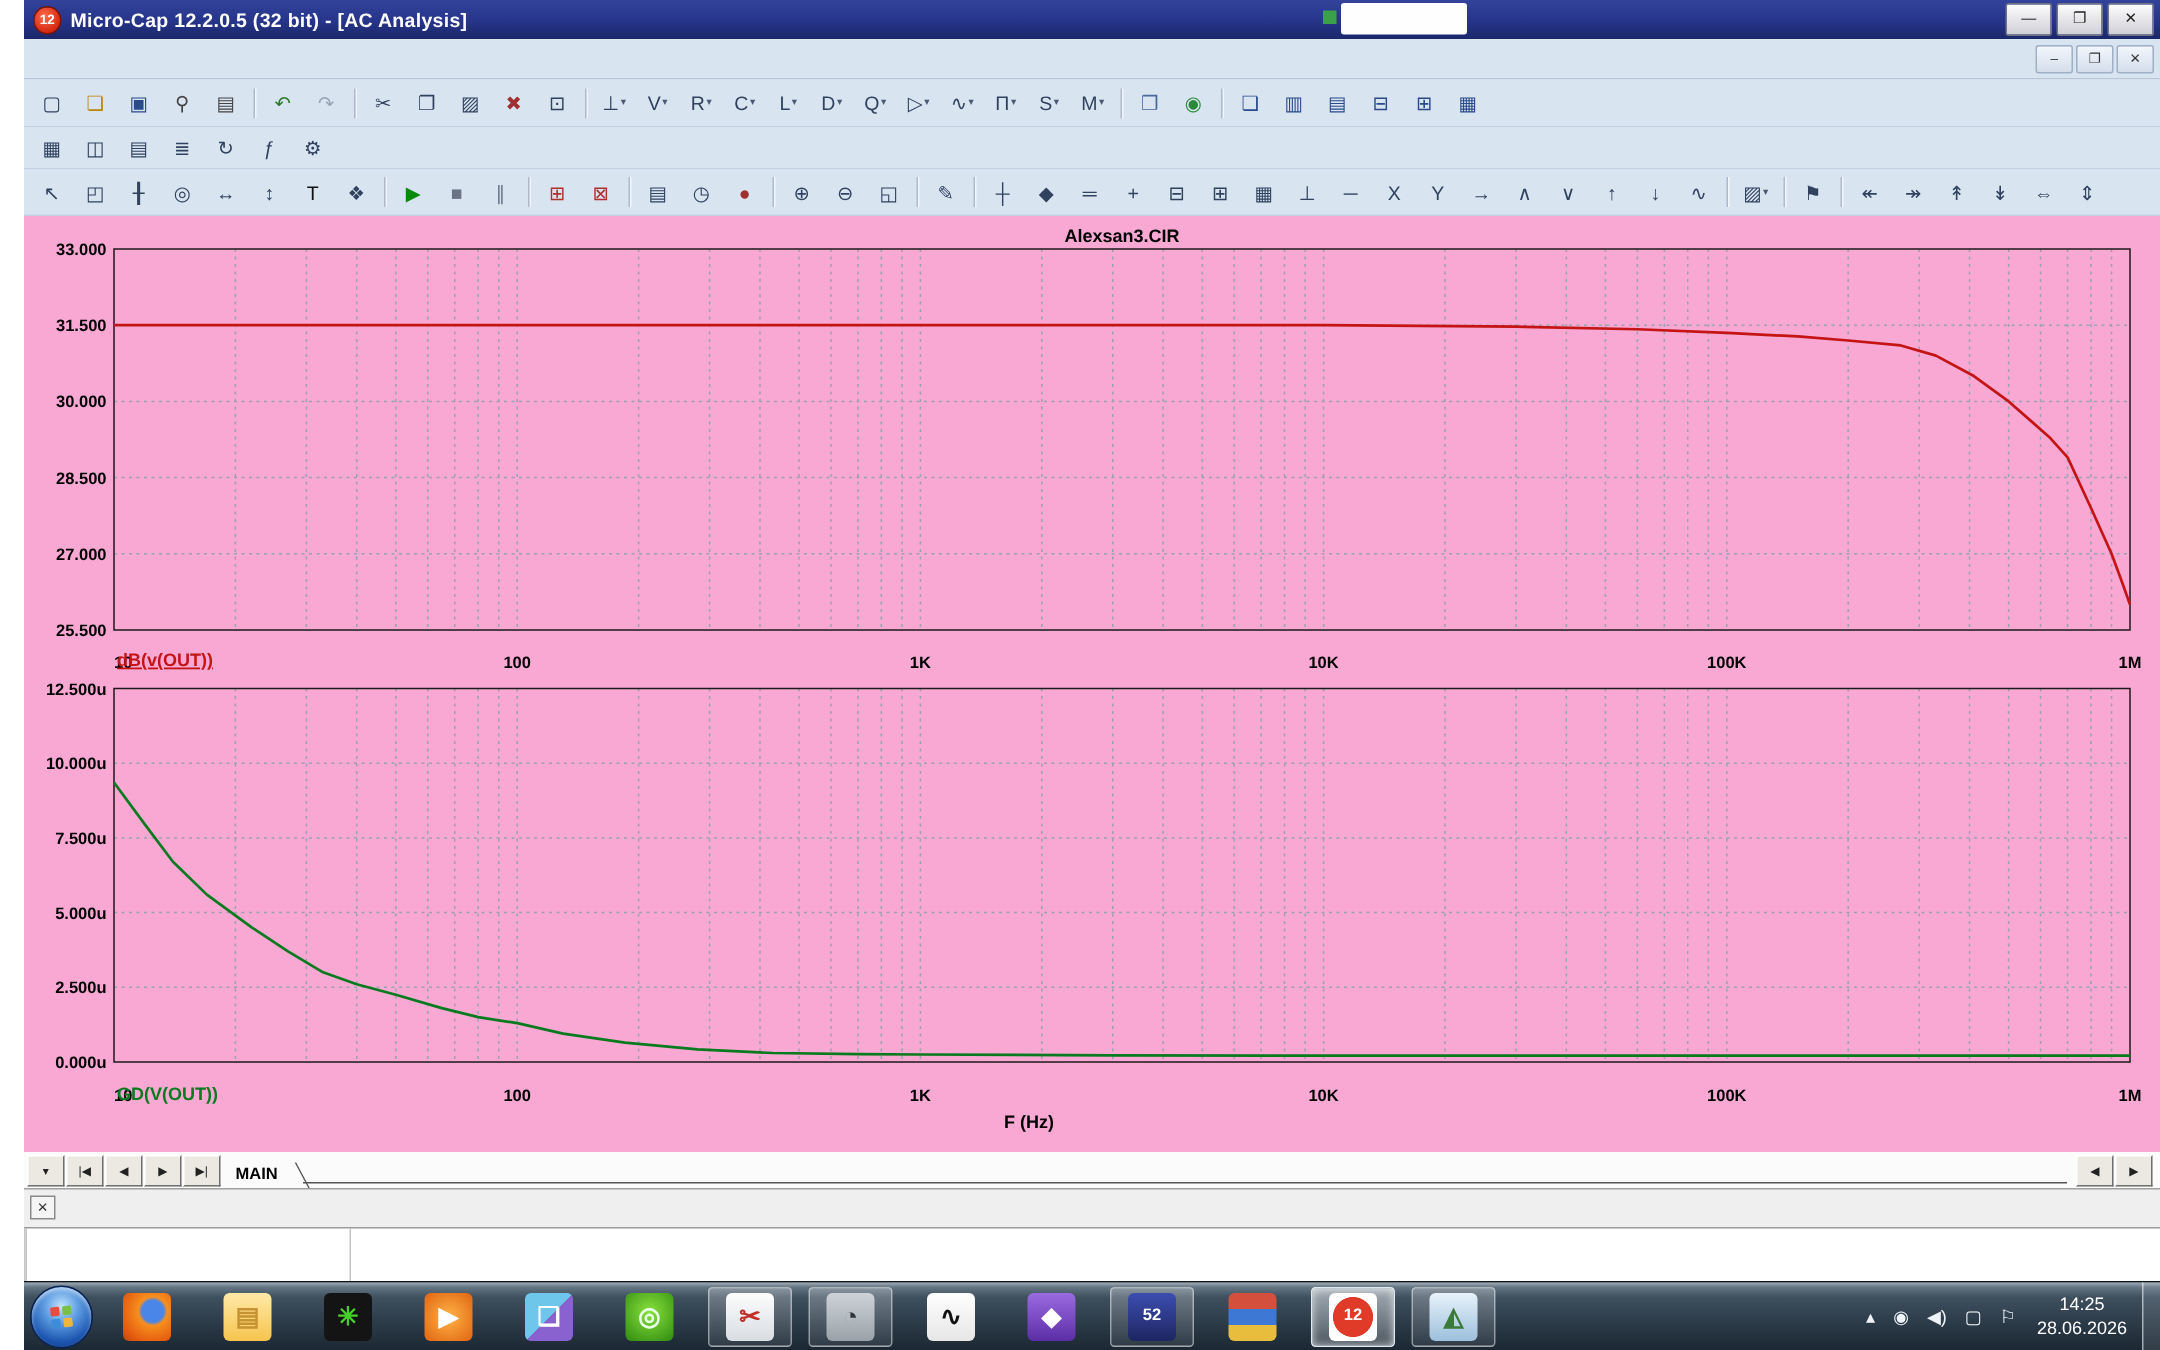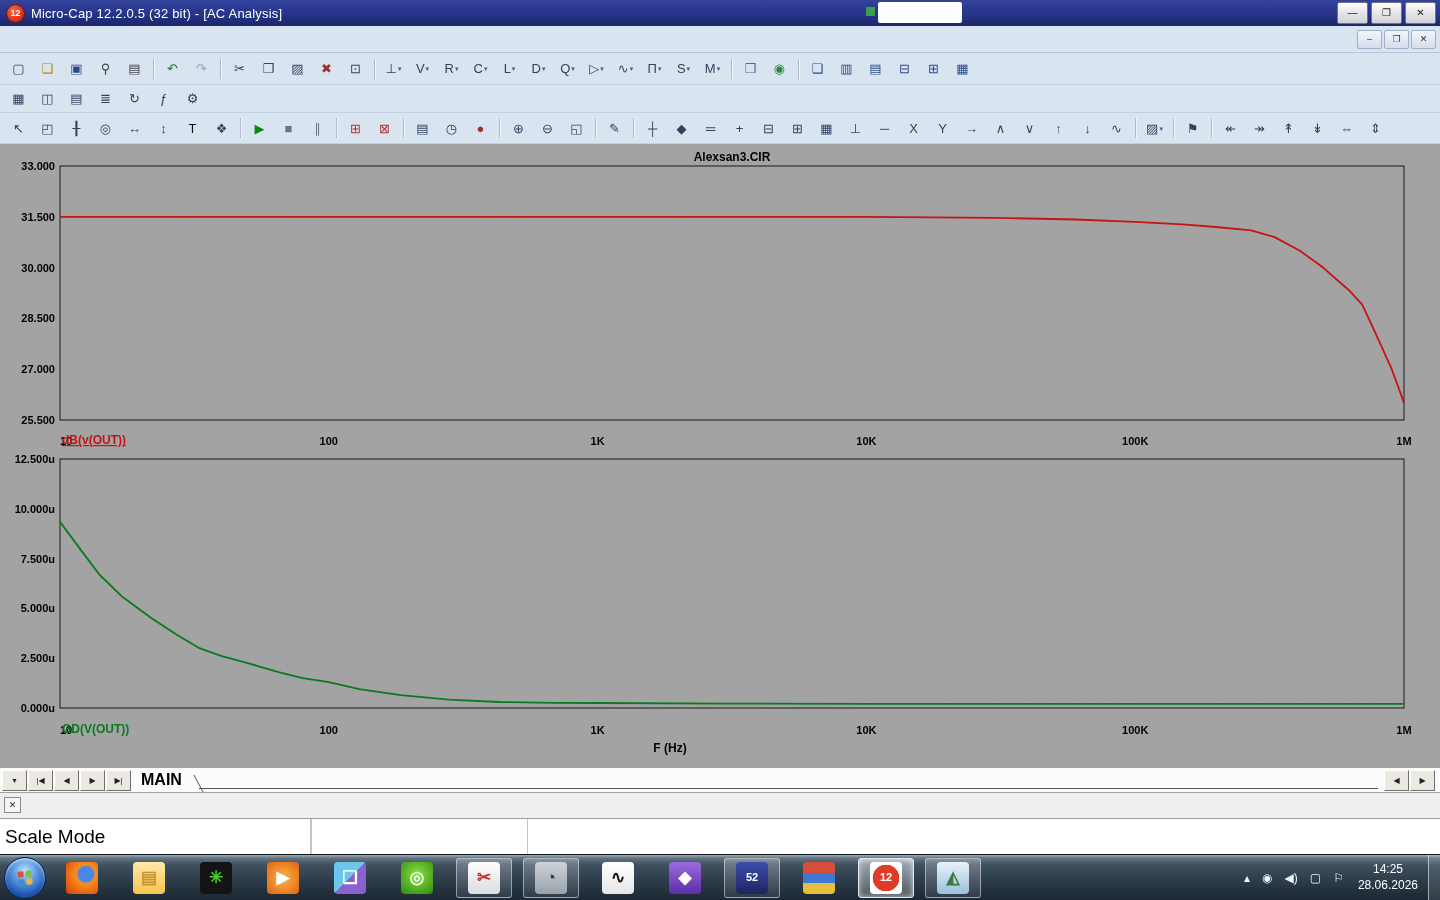--- a/index.html
+++ b/index.html
@@ -1,25 +1,25 @@
 <!DOCTYPE html>
 <html><head>
 <meta charset="utf-8">
 <style>
   html,body{margin:0;padding:0}
   body{width:1440px;height:900px;position:relative;overflow:hidden;
        font-family:"Liberation Sans",sans-serif;background:#fff;-webkit-font-smoothing:antialiased}
-  .abs{position:absolute;left:0;right:0}
+  .abs{position:absolute;left:16px;right:0}
 
   
   #titlebar{top:0;height:26px;background:linear-gradient(180deg,#33439b 0%,#26348a 55%,#1a2769 100%);
             display:flex;align-items:center;color:#fff;font-size:13px;padding:0 4px;box-sizing:border-box}
   .app-icon{width:17px;height:17px;border-radius:50%;background:radial-gradient(circle at 40% 35%,#ff6a4a,#d42a12 70%);
             color:#fff;font-size:9px;font-weight:bold;display:flex;align-items:center;justify-content:center;margin:0 6px 0 2px;border:1px solid #7a1405}
-  .title-text{font-weight:normal;letter-spacing:.2px}
+  .title-text{font-weight:bold;letter-spacing:.2px}
   .tb-spacer{flex:1}
   .win-btn{width:29px;height:20px;margin-left:3px;background:linear-gradient(#fdfdfd,#cfcfd6);
            border:1px solid #6f7488;border-radius:2px;display:flex;align-items:center;justify-content:center;
            color:#222;font-size:10px;line-height:1}
   .artifact-box{position:absolute;left:878px;top:2px;width:84px;height:21px;background:#fefefe;border-radius:2px}
   .artifact-sq{position:absolute;left:866px;top:7px;width:9px;height:9px;background:#3aa04a}
 
   
   #menubar{top:26px;height:27px;background:#d9e4f1;border-bottom:1px solid #b9c6d8;display:flex;align-items:center;
            font-size:13px;color:#26304a;padding:0 4px;box-sizing:border-box}
@@ -32,28 +32,28 @@
   .toolbar{background:#d9e4f1;display:flex;align-items:center;padding:0 4px;box-sizing:border-box;border-bottom:1px solid #c2cfe0}
   #tb1{top:53px;height:32px}
   #tb2{top:85px;height:28px}
   #tb3{top:113px;height:31px}
   .tbi{min-width:23px;height:22px;display:flex;align-items:center;justify-content:center;font-size:13px;color:#31425f;
        border:1px solid transparent;border-radius:2px;margin:0 1px;padding:0 1px;line-height:1;white-space:nowrap}
   .tbi .caret{font-size:7px;margin-left:1px;color:#4a5a74}
   .tsep{width:1px;height:20px;background:#aeb9cc;margin:0 4px;box-shadow:1px 0 0 #f2f6fb}
 
   
-  #plot{top:144px;height:624px;background:#a3a3a3}
+  #plot{top:144px;height:624px;background:#f9a8d4}
 
   
   #tabbar{top:768px;height:24px;background:#fbfbfb;display:flex;align-items:center;padding:1px 2px 0 2px;box-sizing:border-box}
   .tab-btn{height:19px;min-width:19px;background:#ece9e2;border:1px solid;border-color:#fff #6f6f6f #6f6f6f #fff;
            display:flex;align-items:center;justify-content:center;font-size:8px;color:#222;margin-right:1px;padding:0 2px}
   .main-tab{display:flex;align-items:flex-end;margin-left:5px;height:100%}
-  .main-tab .lbl{font-size:16px;font-weight:bold;color:#000;padding:0 2px 3px 4px}
+  .main-tab .lbl{font-size:11px;font-weight:bold;color:#000;padding:0 2px 3px 4px}
   .tab-slant{width:12px;height:17px;border-right:1px solid #555;transform:skewX(28deg);margin-left:2px}
   .tab-underline{flex:1;height:1px;background:#555;align-self:flex-end;margin-bottom:3px}
   .tab-scroll{display:flex;margin-left:6px;margin-right:2px}
 
   
   #dockstrip{top:792px;height:26px;background:#efefef;border-top:1px solid #a0a0a0;box-sizing:border-box}
   .strip-close{position:absolute;left:4px;top:4px;width:15px;height:14px;background:#f5f5f5;border:1px solid #8a8a8a;
                display:flex;align-items:center;justify-content:center;font-size:9px;color:#333}
 
   
@@ -541,21 +541,20 @@
       <span class="tab-btn">◀</span>
       <span class="tab-btn">▶</span>
     </span>
 </div>
 
 <div id="dockstrip" class="abs">
   <span class="strip-close">✕</span>
 </div>
 
 <div id="statusbar" class="abs">
-  <span class="sb-cell sb-1">Scale Mode</span>
   <span class="sb-div"></span>
   <span class="sb-div"></span>
   <span class="sb-cell sb-3"></span>
   <span class="sb-div"></span>
   <span class="sb-cell sb-4"></span>
 </div>
 
 <div id="taskbar" class="abs">
   <div class="orb">
     <span class="flag">

